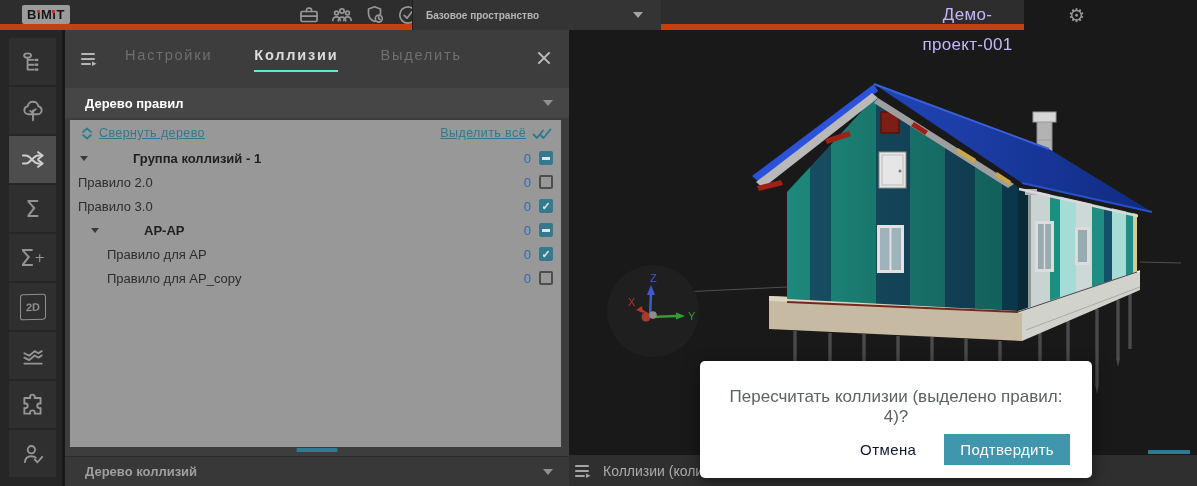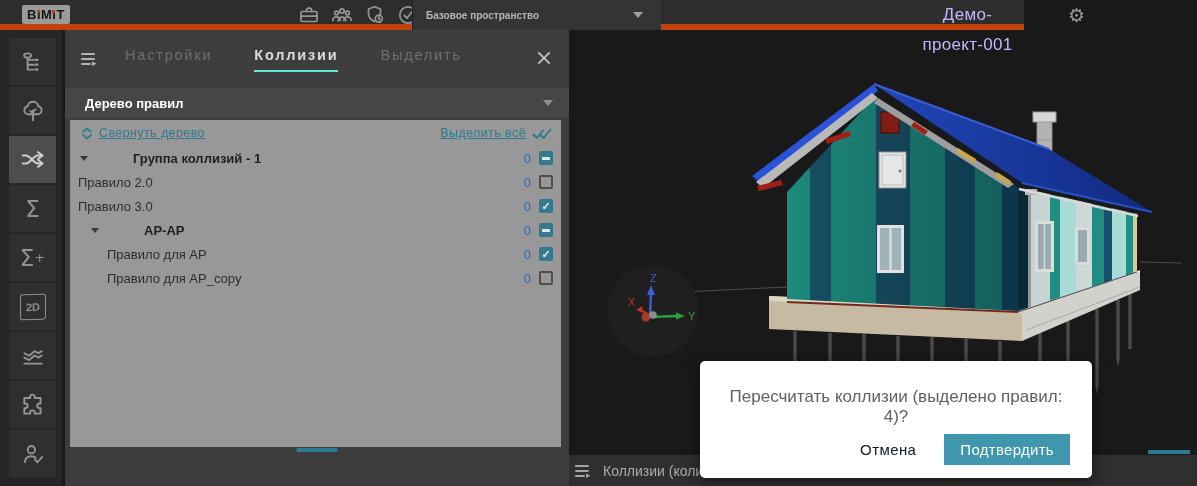--- a/index.html
+++ b/index.html
@@ -308,20 +308,24 @@
     </div>
     <div class="trow lvl2">
       <span class="tlabel">Правило для АР_copy</span>
       <span class="tcount">0</span>
       <span class="tcheck unchecked"></span>
     </div>
   </div>
 
   <span class="vresize"></span>
 
+  <div class="sec-bar coll">
+    <span class="sec-title">Дерево коллизий</span>
+    <span class="caret-down"></span>
+  </div>
 </section>
 
 <div class="toolstrip">
   <div class="vtile" style="top:8px">
     <svg width="22" height="22" viewBox="0 0 24 24">
         <path class="st" d="M4.5 8 V6 a1.5 1.5 0 0 1 1.5 -1.5 h2 M16 4.5 h2 A1.5 1.5 0 0 1 19.5 6 v2 M19.5 16 v2 a1.5 1.5 0 0 1 -1.5 1.5 h-2 M8 19.5 H6 A1.5 1.5 0 0 1 4.5 18 v-2"></path>
         <polygon class="fl" points="12,7.2 16.2,9.6 16.2,14.4 12,16.8 7.8,14.4 7.8,9.6"></polygon>
       </svg>
   </div>
   <div class="vtile" style="top:38px">

